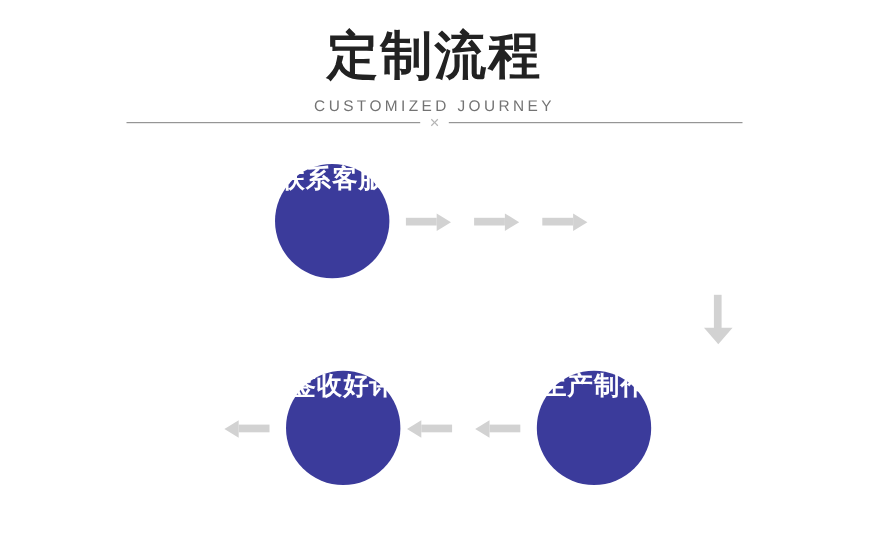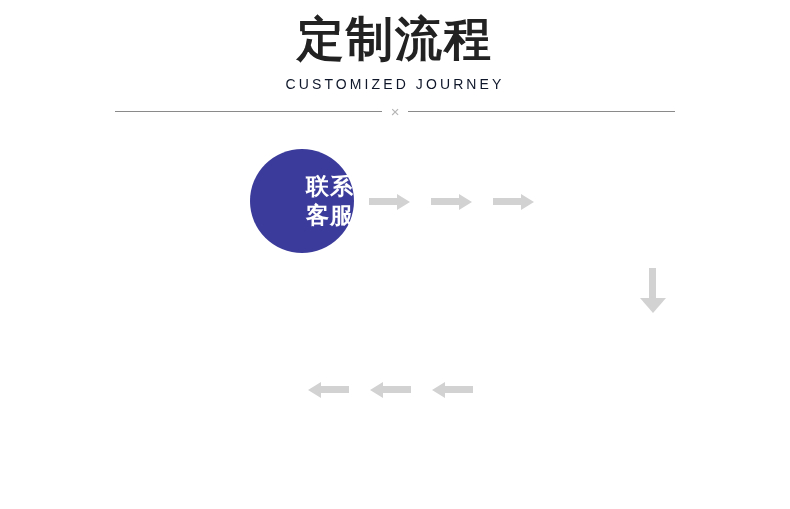--- a/index.html
+++ b/index.html
@@ -11,35 +11,35 @@
     height: 509px;
     background: #ffffff;
     font-family: "DejaVu Sans", "Liberation Sans", sans-serif;
     overflow: hidden;
     position: relative;
   }
 
   
   .header {
     width: 790px;
-    padding-top: 8px;
+    padding-top: 20px;
     text-align: center;
   }
   .page-title {
     font-size: 47px;
     font-weight: bold;
     color: #222222;
     letter-spacing: 2px;
     line-height: 62px;
     margin: 0;
     font-family: "DejaVu Sans", "Liberation Sans", sans-serif;
   }
   .page-subtitle {
     font-size: 14px;
-    color: #0f172a;
+    color: #737373;
     letter-spacing: 3.1px;
     line-height: 20px;
     margin: 4px 0 0 0;
     font-weight: normal;
     font-family: "Liberation Sans", sans-serif;
   }
 
   
   .divider {
     position: absolute;
@@ -78,22 +78,22 @@
   }
   .row-top    { top: 148px; }
   .row-bottom { top: 336px; }
 
   .node {
     width: 104px;
     height: 104px;
     border-radius: 50%;
     background: #3b3b9b;
     display: flex;
-    flex-direction: column;
-    align-items: flex-end;
+    flex-direction: row;
+    align-items: flex-start;
     justify-content: center;
     flex: 0 0 auto;
   }
   .node-line {
     color: #ffffff;
     font-size: 23px;
     font-weight: bold;
     line-height: 29px;
     letter-spacing: 1px;
     white-space: nowrap;
@@ -200,26 +200,34 @@
 </div>
 
 <div class="flow-row row-bottom">
 
 
   <div class="arrow-h arrow-left">
     <span class="shaft"></span>
     <span class="head"></span>
   </div>
 
+  <div class="node">
+    <span class="node-line">签收</span>
+    <span class="node-line">好评</span>
+  </div>
 
   <div class="arrow-h arrow-left">
     <span class="shaft"></span>
     <span class="head"></span>
   </div>
 
 
   <div class="arrow-h arrow-left">
     <span class="shaft"></span>
     <span class="head"></span>
   </div>
 
+  <div class="node">
+    <span class="node-line">生产</span>
+    <span class="node-line">制作</span>
+  </div>
 
 </div>
 
 </body></html>

